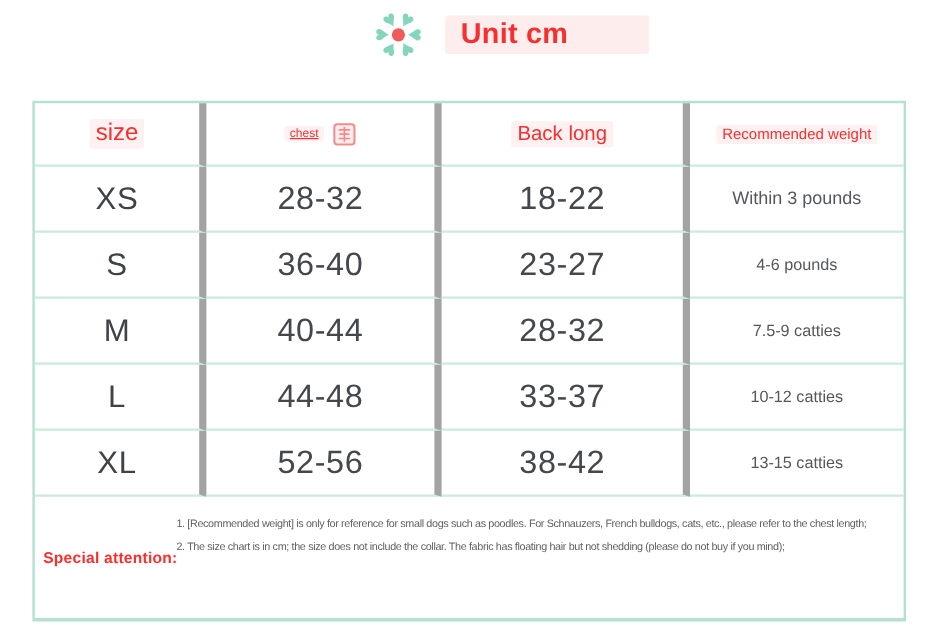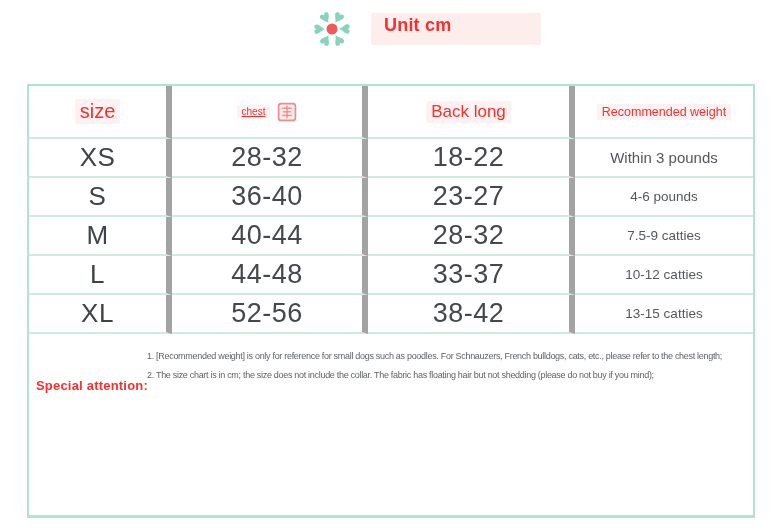--- a/index.html
+++ b/index.html
@@ -22,33 +22,33 @@
   .petal.p5 { transform:translate(-50%,-50%) rotate(330deg) translateY(-13px); }
   .flower-center {
     position:absolute; left:50%; top:50%; width:11px; height:11px;
     border-radius:50%; background:#ef5a5a; transform:translate(-50%,-50%);
   }
   .title-highlight {
     position:absolute; left:371px; top:13px; width:170px; height:32px;
     background:#fdedec; border-radius:3px;
   }
   .page-title {
-    position:absolute; left:384px; top:15px; font-size:18px; font-weight:700;
+    position:absolute; left:384px; top:15px; font-size:24px; font-weight:700;
     color:#f62f2f; letter-spacing:0.2px;
   }
 
   
   .size-table {
     position:absolute; left:27px; top:84px; width:728px; height:434px;
     box-sizing:border-box; border:2px solid #b5e1d0; border-bottom-width:3px;
     background:#fff;
   }
   .t-head, .t-row { display:grid; grid-template-columns:143px 196px 207px 178px; }
   .t-head { height:53px; }
-  .t-row  { height:39px; }
+  .t-row  { height:55px; }
   .cell {
     box-sizing:border-box; display:flex; align-items:center; justify-content:center;
     border-right:6px solid #a3a3a3; border-bottom:2px solid #cdebde;
     overflow:visible;
   }
   .cell:nth-child(4) { border-right:none; }
   .hl { background:#fdf2f1; padding:1px 5px; border-radius:2px; }
   .h-size  { font-size:20px; color:#f62f2f; }
   .h-chest { font-size:10px; color:#f62f2f;text-decoration:underline; }
   .h-back  { font-size:17px; color:#f62f2f; }

